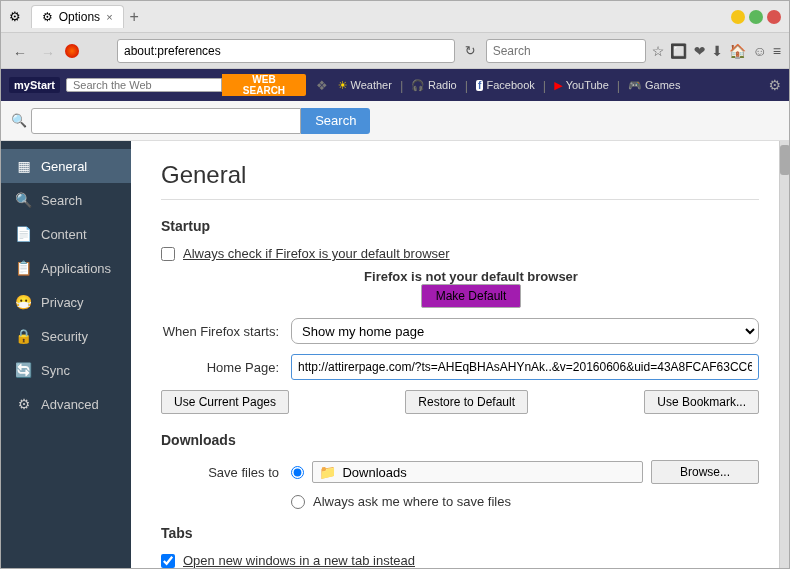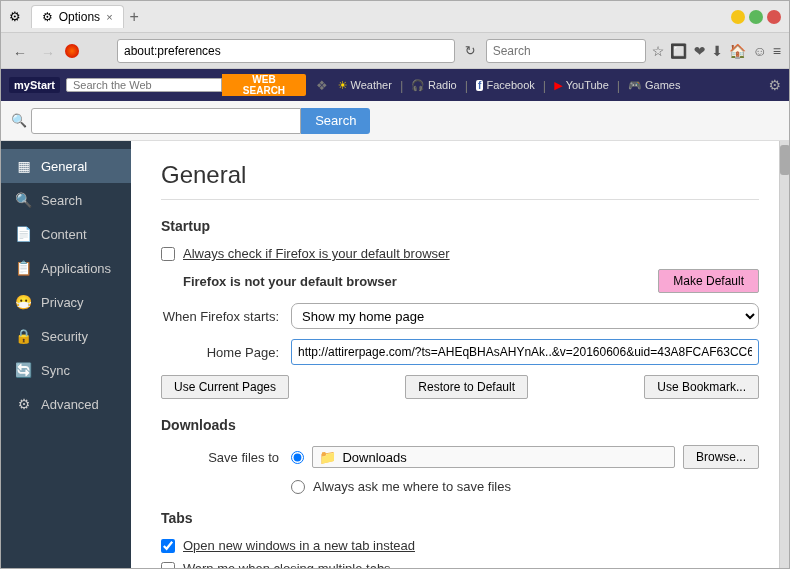--- a/index.html
+++ b/index.html
@@ -59,35 +59,35 @@
     .section-divider { border: none; border-top: 1px solid #ddd; margin-bottom: 18px; }
 
     
     .section-title { font-size: 14px; font-weight: bold; color: #333; margin-bottom: 12px; }
     .form-row { display: flex; align-items: center; margin-bottom: 10px; }
     .form-label { width: 130px; text-align: right; color: #333; padding-right: 12px; font-size: 13px; }
     .form-control { flex: 1; }
     .checkbox-row { display: flex; align-items: center; gap: 8px; margin-bottom: 8px; font-size: 13px; color: #333; text-decoration: underline; }
     .checkbox-row input[type=checkbox] { width: 14px; height: 14px; }
     .not-default-text { font-weight: bold; font-size: 13px; color: #333; }
-    .make-default-btn { background: #f9a8d4; border: 1px solid #aaa; padding: 4px 14px; font-size: 12px; cursor: pointer; border-radius: 2px; }
-    .not-default-row { display: flex; align-items: center; justify-content: space-between; padding-left: 22px; margin-bottom: 10px; }
+    .make-default-btn { background: #a21caf; border: 1px solid #aaa; padding: 4px 14px; font-size: 12px; cursor: pointer; border-radius: 2px; }
+    .not-default-row { display: flex; align-items: center; justify-content: flex-start; padding-left: 22px; margin-bottom: 10px; flex-direction: column; }
     
     .select-field { height: 26px; border: 1px solid #aaa; border-radius: 7px; font-size: 13px; padding: 0 6px; background: white; width: 100%; }
     .url-field { height: 26px; border: 1px solid #4a90d9; border-radius: 3px; font-size: 12px; padding: 0 6px; background: #fff; width: 100%; }
     .btn-row { display: flex; gap: 8px; justify-content: space-between; margin-top: 4px; }
     .action-btn { background: #f0f0f0; border: 1px solid #aaa; padding: 4px 12px; font-size: 12px; cursor: pointer; border-radius: 2px; }
 
     
     .downloads-section { margin-bottom: 16px; }
     .radio-row { display: flex; align-items: center; gap: 8px; margin-bottom: 8px; font-size: 13px; color: #333; }
     .radio-row input[type=radio] { width: 14px; height: 14px; }
     .downloads-path { display: flex; align-items: center; gap: 6px; flex: 1; border: 1px solid #aaa; padding: 2px 6px; border-radius: 2px; background: #f9f9f9; }
     .downloads-path-icon { font-size: 14px; }
-    .browse-btn { background: #f0f0f0; border: 1px solid #aaa; padding: 4px 12px; font-size: 12px; cursor: pointer; border-radius: 2px; }
+    .browse-btn { background: #f0f0f0; border: 1px solid #aaa; padding: 4px 28px; font-size: 12px; cursor: pointer; border-radius: 2px; }
 
     
     .tabs-section { }
     .scrollbar { width: 10px; background: #ddd; position: absolute; right: 0; top: 0; bottom: 0; border-left: 1px solid #ccc; }
     .scrollbar-thumb { width: 10px; background: #aaa; height: 30px; border-radius: 3px; position: absolute; top: 4px; }
 
     
     .ff-logo { width: 14px; height: 14px; border-radius: 50%; background: radial-gradient(circle, #ff6600, #cc0000); display: inline-block; }
 
     .toolbar-weather { display: flex; align-items: center; gap: 3px; font-size: 11px; color: #ddd; }

